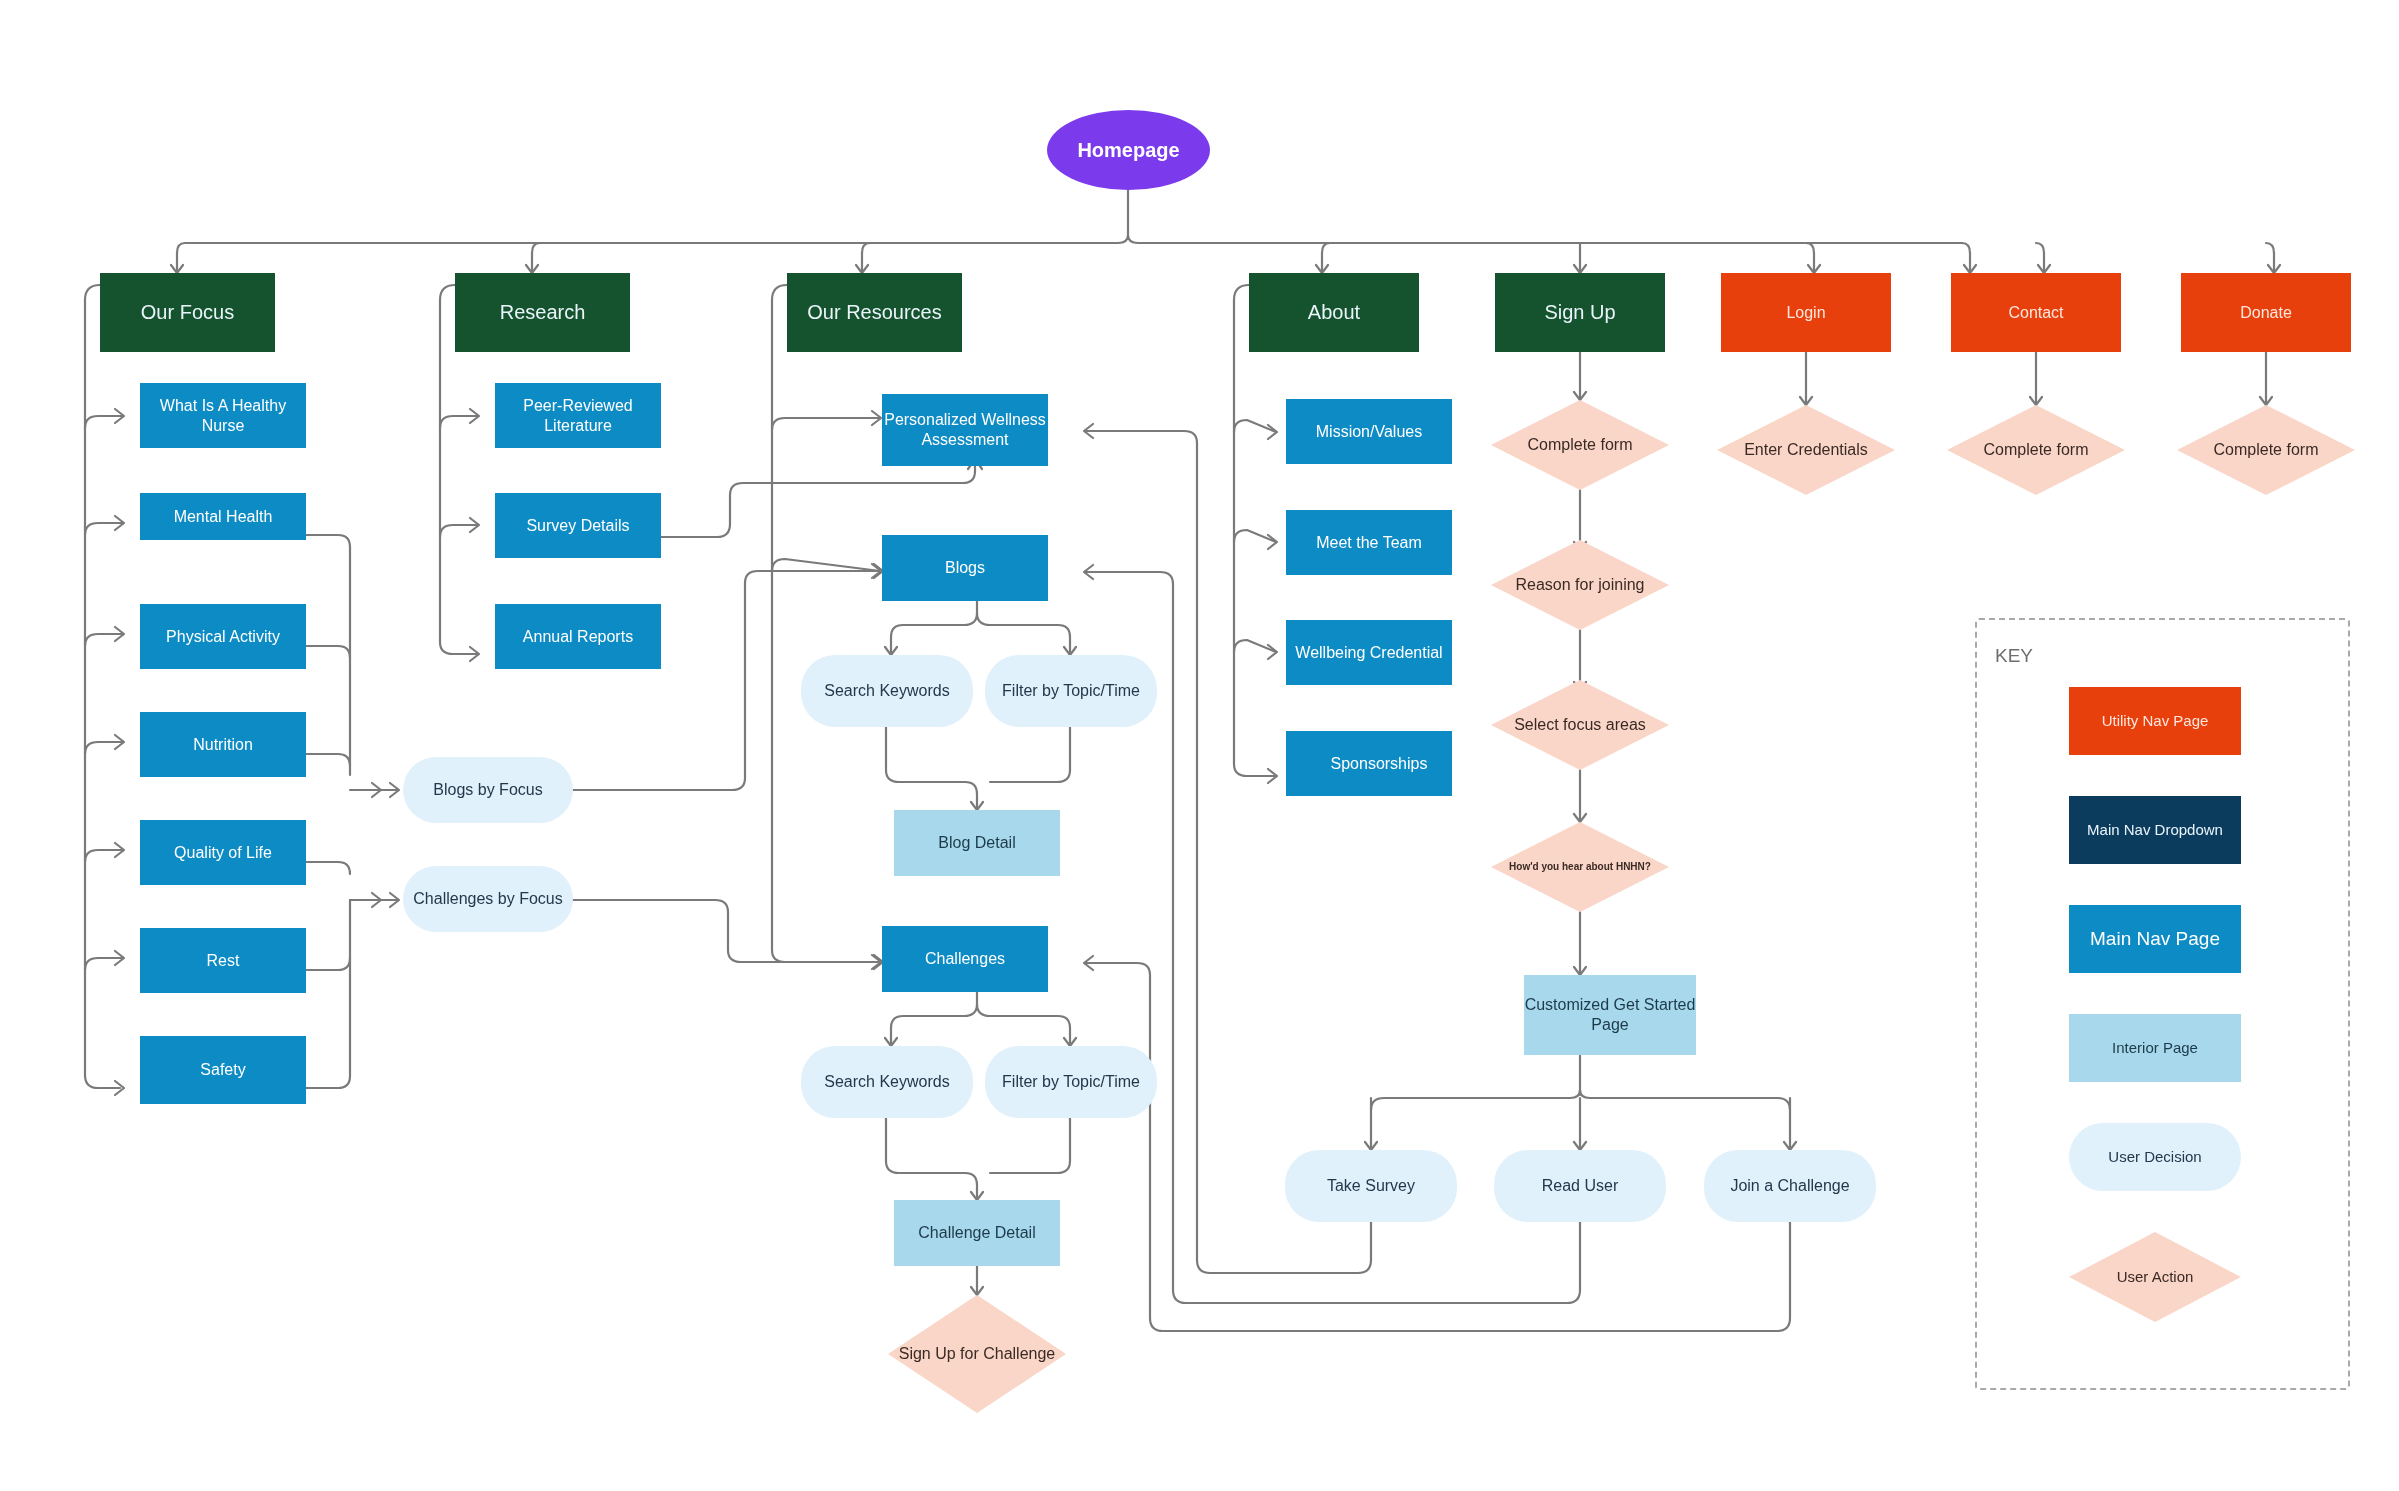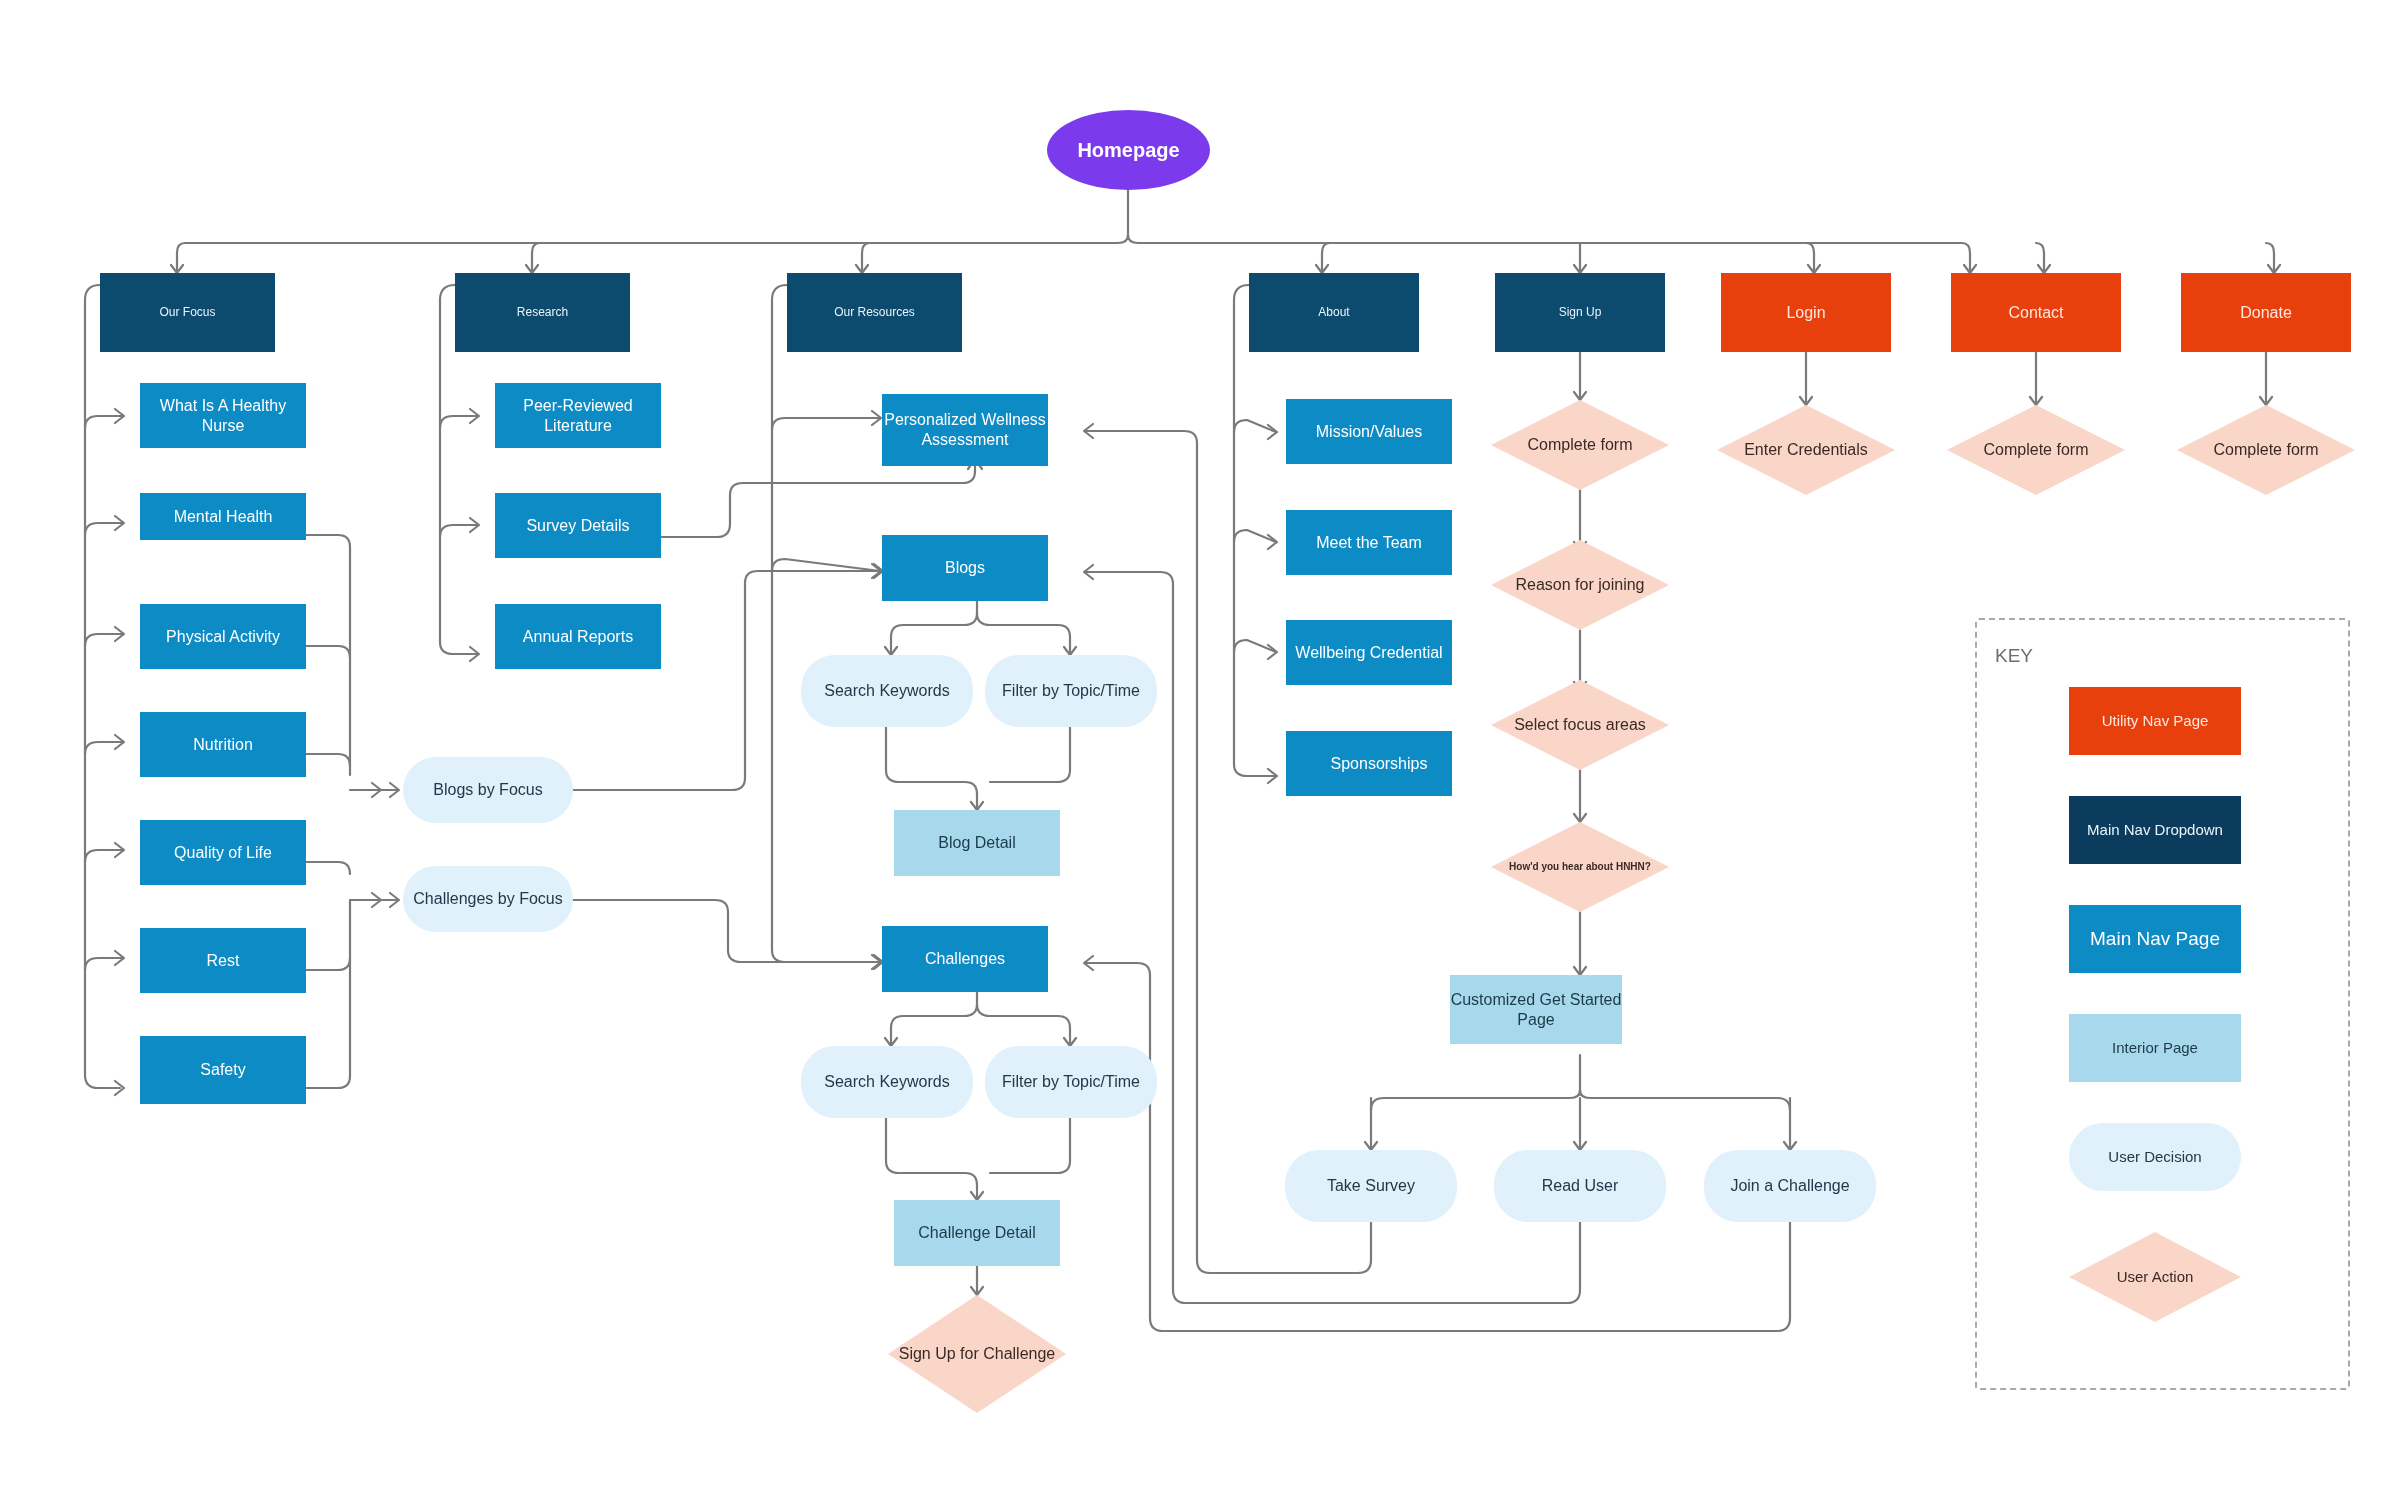--- a/index.html
+++ b/index.html
@@ -1,21 +1,21 @@
 <!DOCTYPE html>
 <html><head>
 <meta charset="utf-8">
 <style>
   html,body{margin:0;padding:0;background:#ffffff;}
   body{font-family:"Liberation Sans","DejaVu Sans",sans-serif;}
   #stage{position:relative;width:2399px;height:1491px;background:#ffffff;overflow:hidden;}
   svg.layer{position:absolute;left:0;top:0;width:2399px;height:1491px;}
   .node{position:absolute;display:flex;align-items:center;justify-content:center;text-align:center;box-sizing:border-box;line-height:1.25;}
   .n-root{background:#7c3aed;color:#ffffff;border-radius:50%;font-weight:bold;font-size:20px;}
-  .n-dropdown{background:#0c4a6e;color:#eaf4fb;font-size:12px;}
+  .n-dropdown{background:#14532d;color:#eaf4fb;font-size:20px;}
   .n-utility{background:#e8400c;color:#ffe7de;font-size:16px;}
   .n-mainnav{background:#0d8bc4;color:#ffffff;font-size:16px;font-weight:500;}
   .n-interior{background:#a8d8ec;color:#1c3b4a;font-size:16px;}
   .n-decision{background:#e0f1fb;color:#24384a;border-radius:34px;font-size:16px;}
   .n-action{color:#3b2a24;font-size:16px;}
   .n-action .dtxt{position:relative;z-index:2;}
   .diamond{position:absolute;left:0;top:0;width:100%;height:100%;background:#f9d6c8;
            clip-path:polygon(50% 0%,100% 50%,50% 100%,0% 50%);z-index:1;}
   .n-action.small{font-size:10px;font-weight:bold;}
   .keybox{position:absolute;border:2px dashed #a9a9a9;border-radius:4px;box-sizing:border-box;}
@@ -295,21 +295,21 @@
     <span class="dtxt">Reason for joining</span>
     </div>
   <div class="node n-action" style="left:1491px;top:680px;width:178px;height:90px;">
     <span class="diamond"></span>
     <span class="dtxt">Select focus areas</span>
     </div>
   <div class="node n-action small" style="left:1491px;top:822px;width:178px;height:90px;">
     <span class="diamond"></span>
     <span class="dtxt">How'd you hear about HNHN?</span>
     </div>
-  <div class="node n-interior" style="left:1450px;top:975px;width:172px;height:69px;">
+  <div class="node n-interior" style="left:1524px;top:975px;width:172px;height:80px;">
     <span>Customized Get Started Page</span>
     </div>
 
   <div class="node n-decision" style="left:1285px;top:1150px;width:172px;height:72px;">
     <span>Take Survey</span>
     </div>
   <div class="node n-decision" style="left:1494px;top:1150px;width:172px;height:72px;">
     <span>Read User</span>
     </div>
   <div class="node n-decision" style="left:1704px;top:1150px;width:172px;height:72px;">

